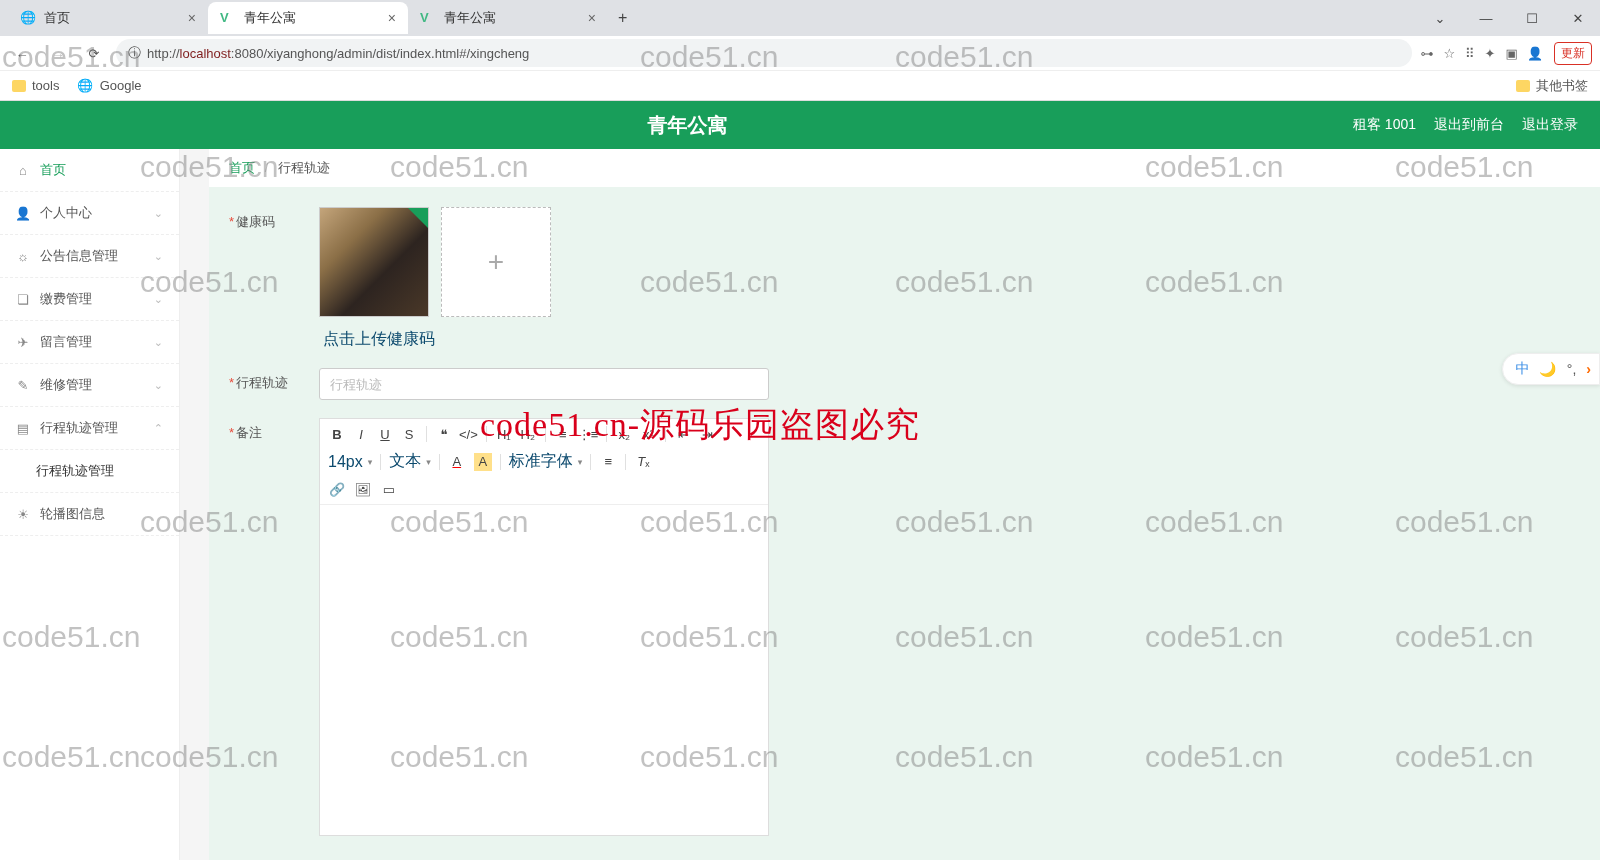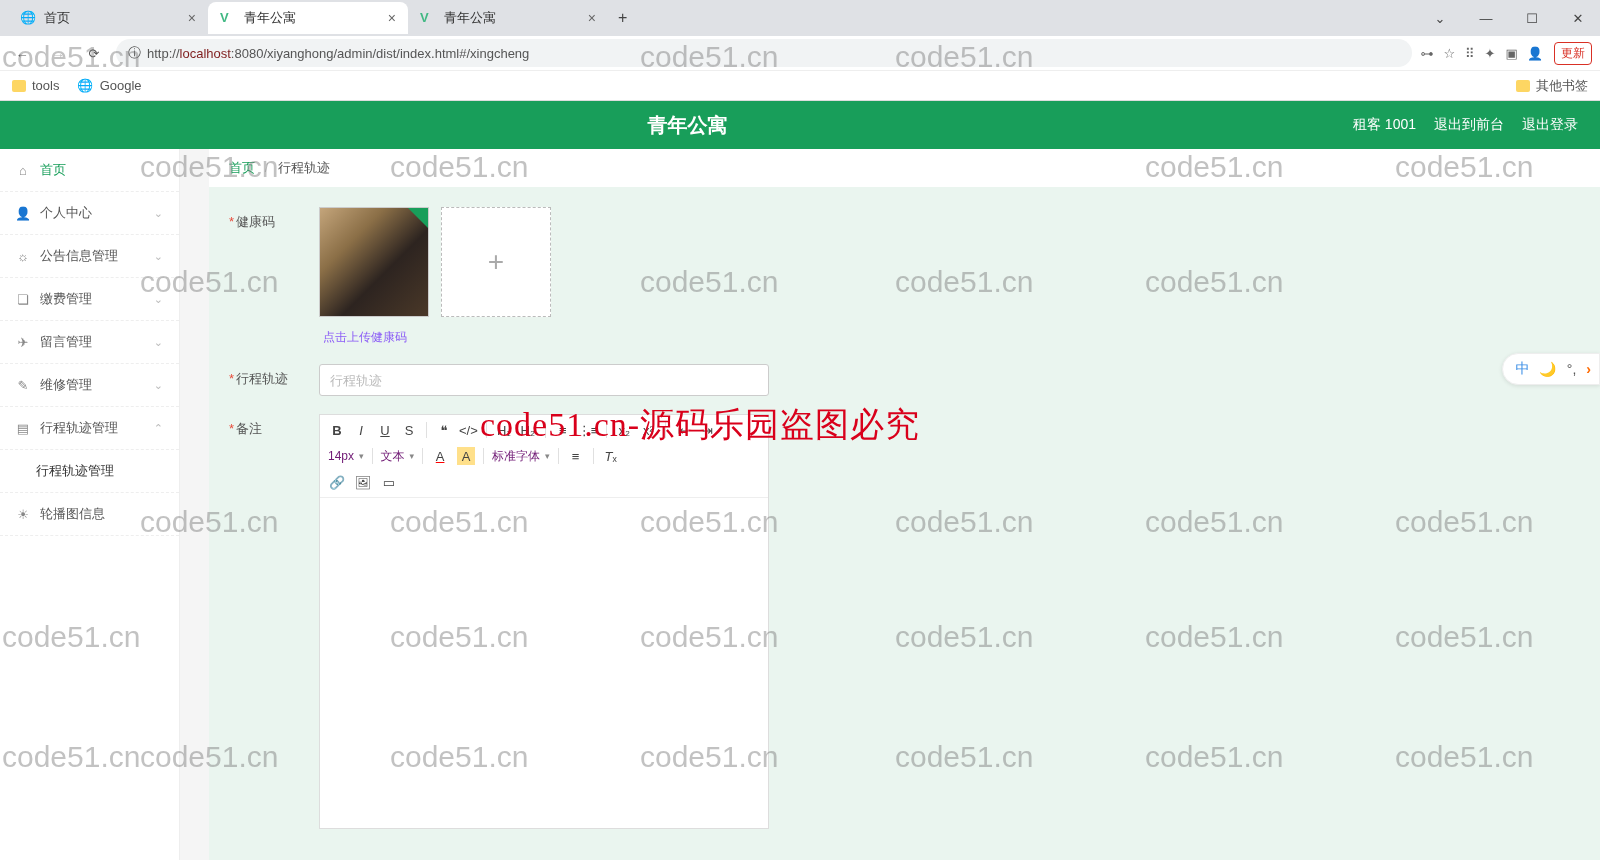--- a/index.html
+++ b/index.html
@@ -55,31 +55,31 @@
 .form-wrap { padding: 20px 20px 30px 20px; }
 .form-row { display: flex; align-items: flex-start; margin-bottom: 18px; }
 .form-label { width: 90px; padding-right: 12px; padding-top: 6px; color: #555; font-size: 13px; }
 .form-label .req { color: #e74c3c; margin-right: 2px; }
 .form-field { flex: 1; }
 
 .upload-row { display: flex; gap: 12px; }
 .upload-thumb { width: 110px; height: 110px; border: 1px solid #ccc; background: linear-gradient(135deg, #c4a57b 0%, #8b6f47 30%, #2d2420 60%, #4a3828 100%); position: relative; cursor: pointer; }
 .upload-thumb::after { content: ""; position: absolute; top: 0; right: 0; border-width: 10px; border-style: solid; border-color: #189e5a #189e5a transparent transparent; }
 .upload-add { width: 110px; height: 110px; border: 1px dashed #bbb; display: flex; align-items: center; justify-content: center; color: #aaa; font-size: 28px; cursor: pointer; background: #fff; }
-.upload-hint { margin-top: 12px; margin-left: 4px; color: #8b5cf6; font-size: 12px; }
+.upload-hint { margin-top: 12px; margin-left: 4px; color: #0c4a6e; font-size: 16px; }
 
 .text-input { width: 450px; height: 32px; border: 1px solid #ccc; border-radius: 3px; padding: 0 10px; font-size: 13px; outline: none; background: #fff; }
 .text-input::placeholder { color: #bbb; }
 
 
 .editor { width: 450px; border: 1px solid #ddd; background: #fff; }
 .editor-toolbar { padding: 6px 8px; border-bottom: 1px solid #eee; display: flex; flex-wrap: wrap; gap: 4px 8px; align-items: center; }
 .tb-group { display: flex; gap: 6px; align-items: center; }
 .tb-btn { min-width: 18px; height: 18px; display: flex; align-items: center; justify-content: center; color: #444; cursor: pointer; font-size: 13px; }
-.tb-sel { font-size: 12px; color: #701a75; display: flex; align-items: center; gap: 3px; cursor: pointer; }
+.tb-sel { font-size: 16px; color: #0c4a6e; display: flex; align-items: center; gap: 3px; cursor: pointer; }
 .tb-sel::after { content: "▾"; font-size: 9px; color: #888; margin-left: 2px; }
 .tb-divider { width: 1px; height: 16px; background: #e0e0e0; }
 .editor-body { min-height: 330px; padding: 10px; }
 
 
 .watermark-layer { position: absolute; inset: 0; pointer-events: none; }
 .wm { position: absolute; color: rgba(120,120,120,0.45); font-size: 30px; font-family: Arial; }
 .wm-red { position: absolute; color: #d9001b; font-size: 34px; font-weight: 400; letter-spacing: 1px; font-family: "SimSun", serif; }
 
 

